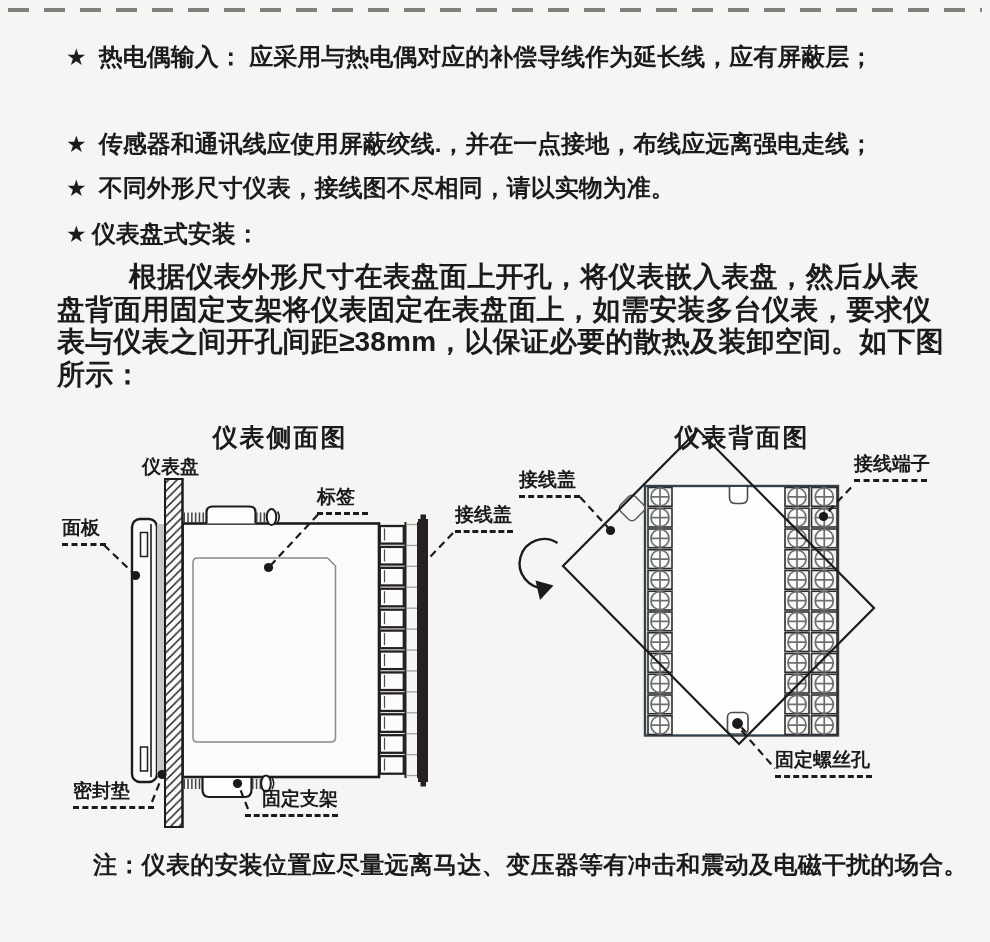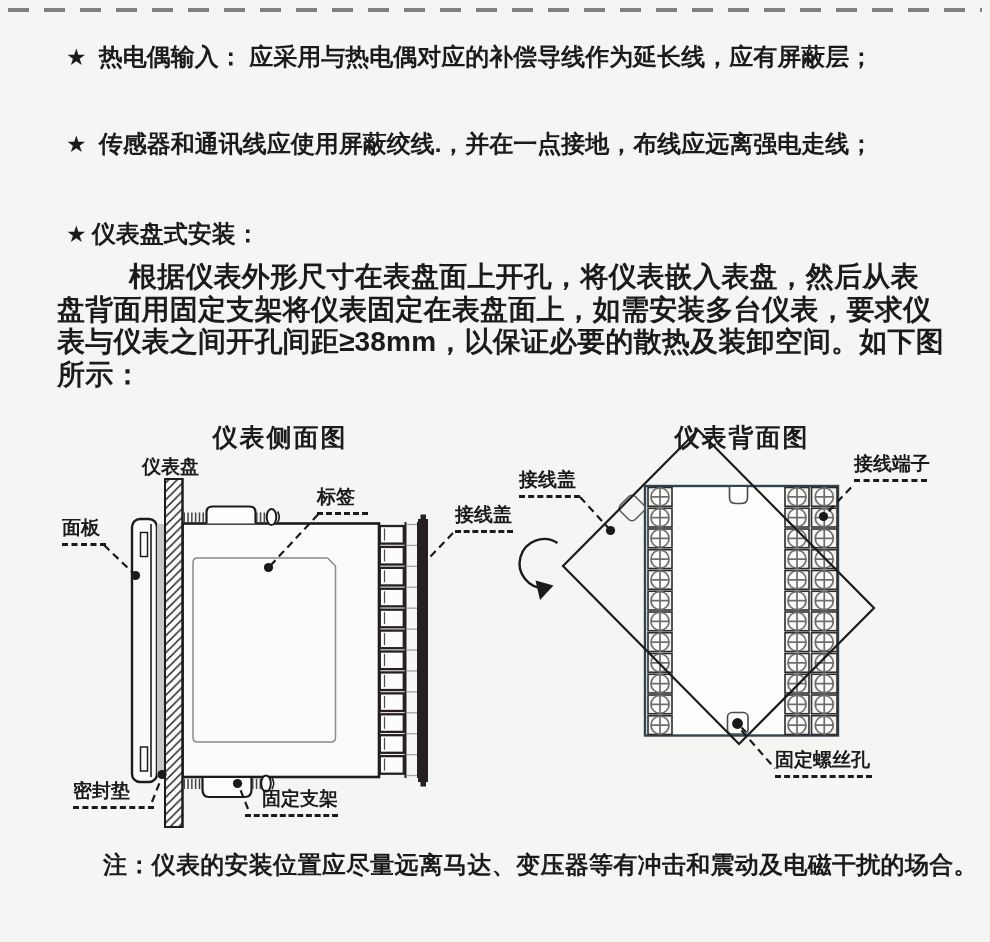--- a/index.html
+++ b/index.html
@@ -29,36 +29,39 @@
   .t1{ left:280px;} .t2{ left:742px;}
   .diagram{ position:absolute; left:0; top:385px; width:990px; height:460px;}
   .lbl{
     position:absolute; font-size:19px; font-weight:600; line-height:20px;
     white-space:nowrap; padding-bottom:5px;
     border-bottom:3px dashed #1b1b1b;
   }
   .lbl.noline{ border-bottom:none; padding-bottom:0;}
   .lbl.alignr{ text-align:right;}
   .note{
-    position:absolute; left:103px; top:849px; white-space:nowrap;
+    position:absolute; left:93px; top:849px; white-space:nowrap;
     font-size:24px; font-weight:600; letter-spacing:0.3px;
   }
 </style>
 </head>
 <body>
 
 <div class="page">
 
   <div class="top-dashes"></div>
 
   <div class="bullet" style="top:39px">
     <span class="star">★</span><span>热电偶输入： 应采用与热电偶对应的补偿导线作为延长线，应有屏蔽层；</span>
   </div>
   <div class="bullet" style="top:126px">
     <span class="star">★</span><span>传感器和通讯线应使用屏蔽绞线.，并在一点接地，布线应远离强电走线；</span>
+  </div>
+  <div class="bullet" style="top:170px">
+    <span class="star">★</span><span>不同外形尺寸仪表，接线图不尽相同，请以实物为准。</span>
   </div>
   <div class="bullet tight" style="top:216px">
     <span class="star">★</span><span>仪表盘式安装：</span>
   </div>
 
   <p class="para">根据仪表外形尺寸在表盘面上开孔，将仪表嵌入表盘，然后从表盘背面用固定支架将仪表固定在表盘面上，如需安装多台仪表，要求仪表与仪表之间开孔间距≥38mm，以保证必要的散热及装卸空间。如下图所示：</p>
 
   <div class="fig-title t1">仪表侧面图</div>
   <div class="fig-title t2">仪表背面图</div>
 

